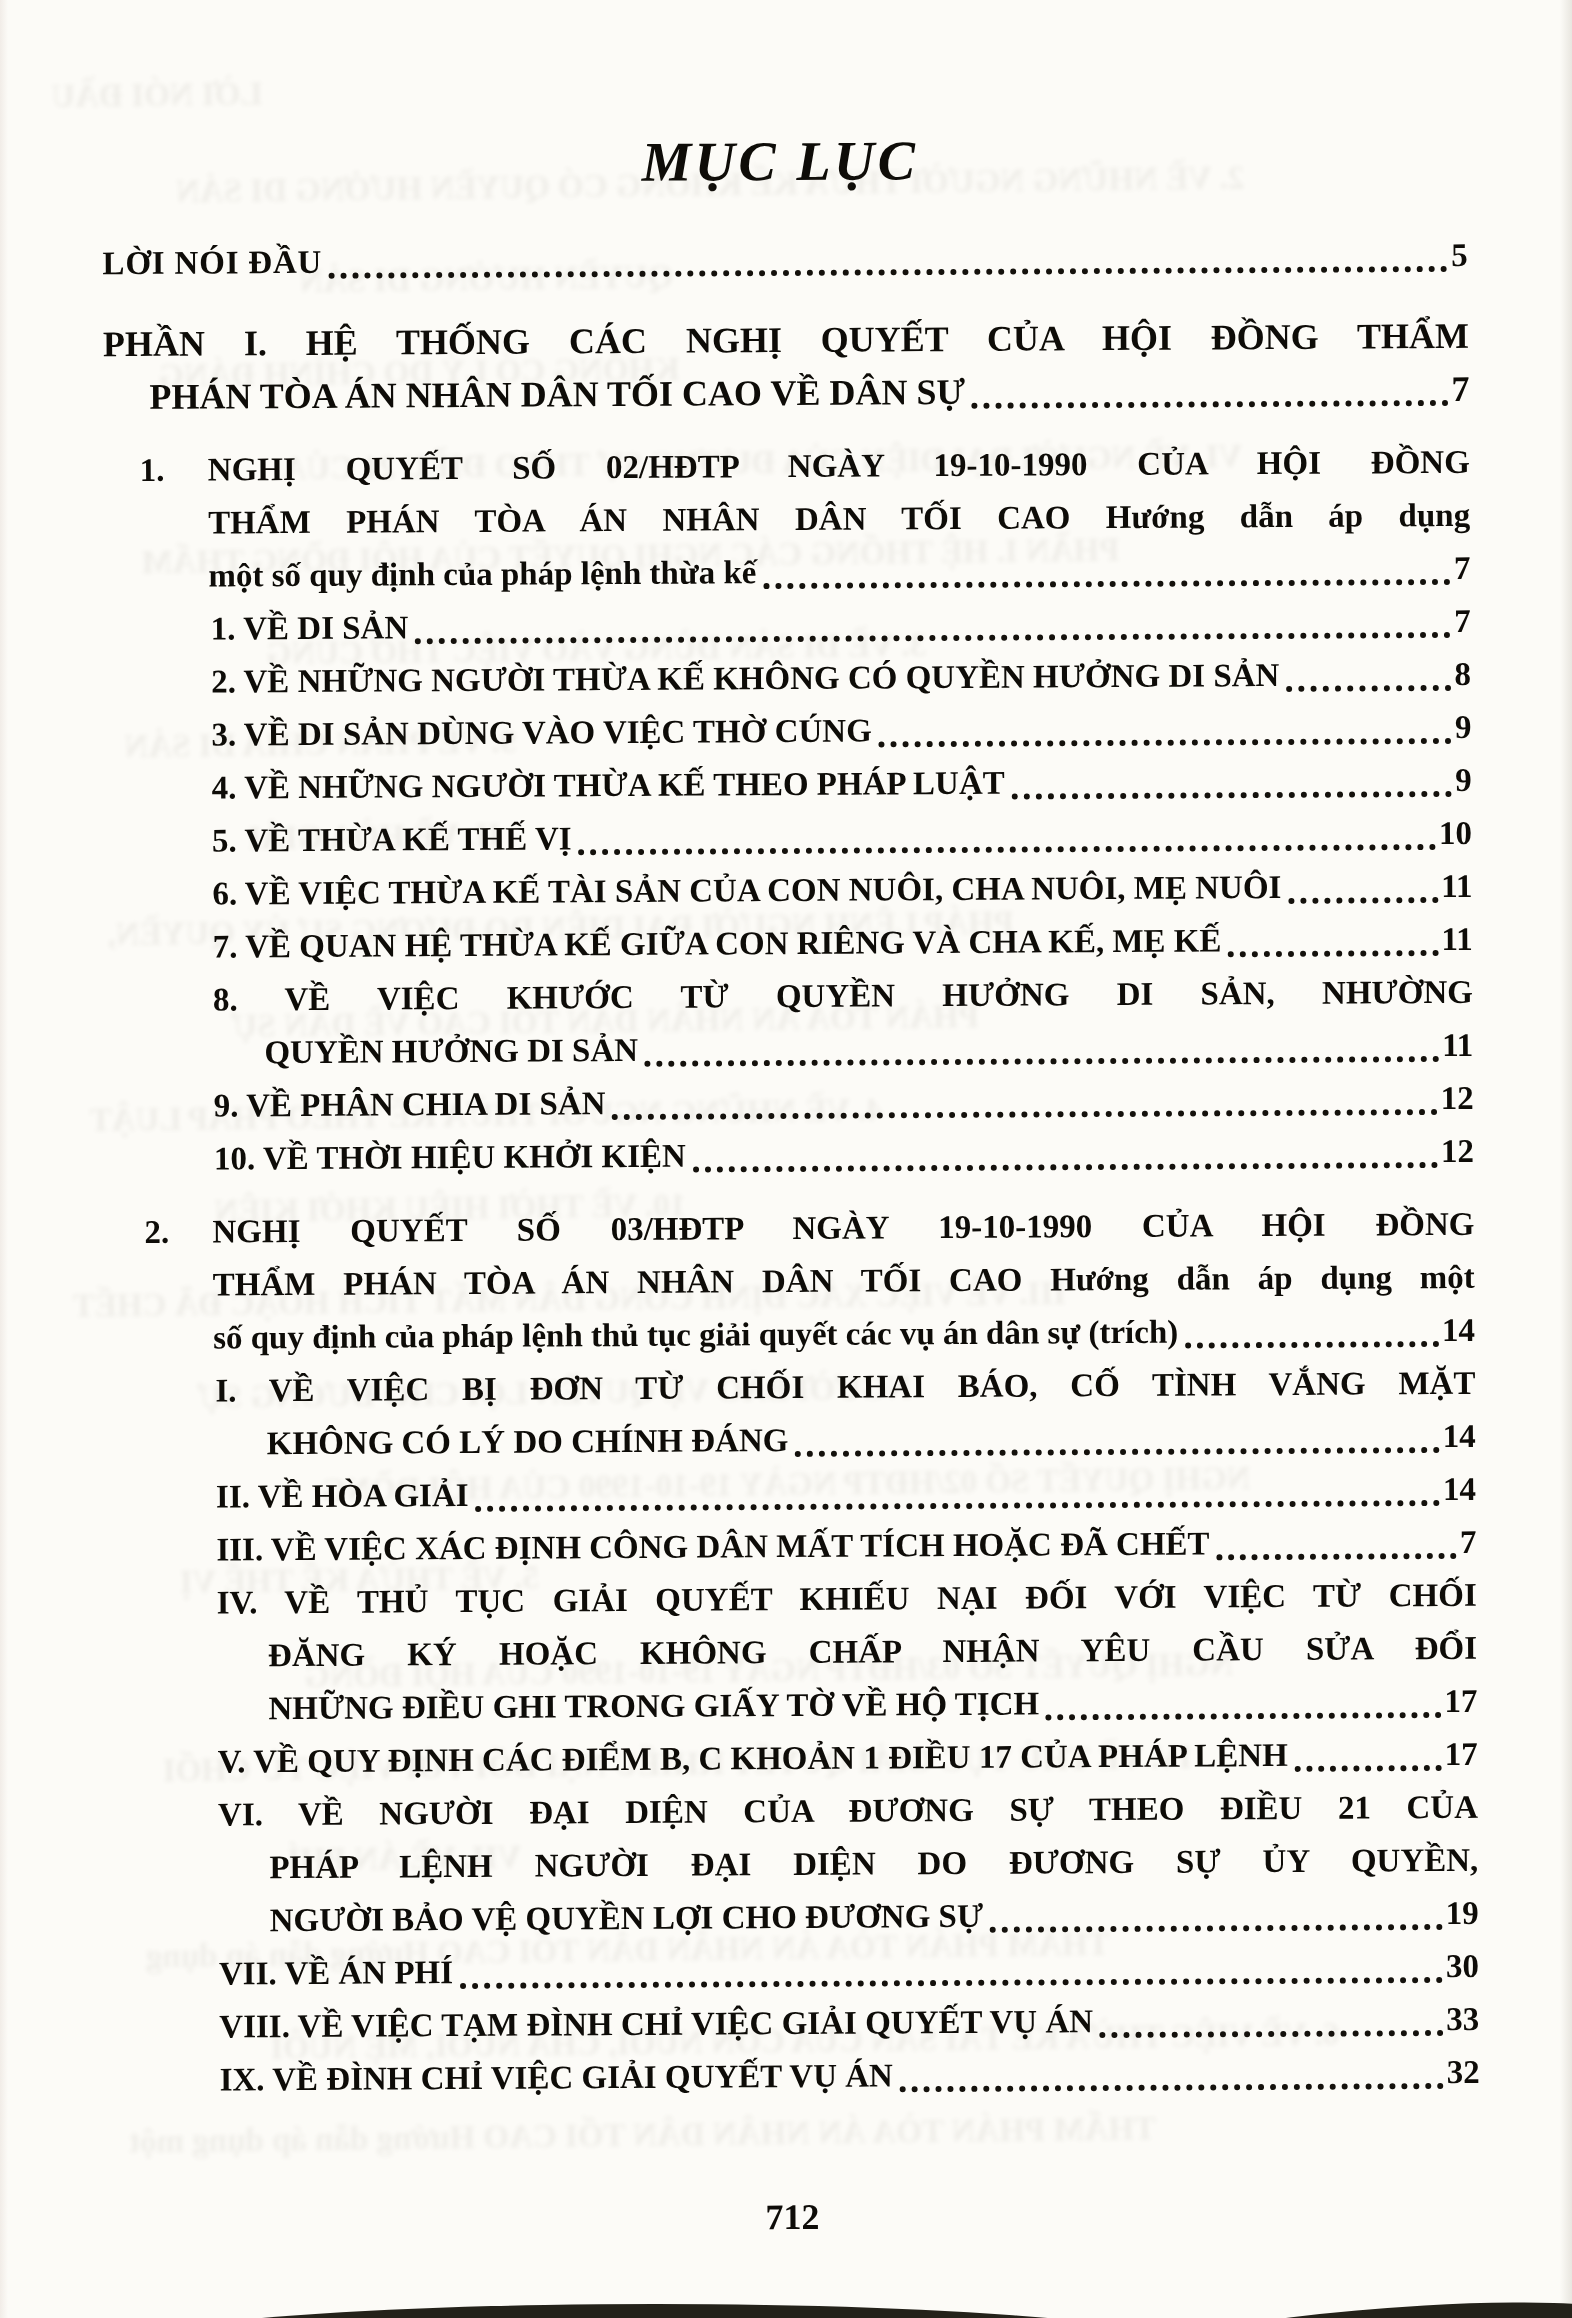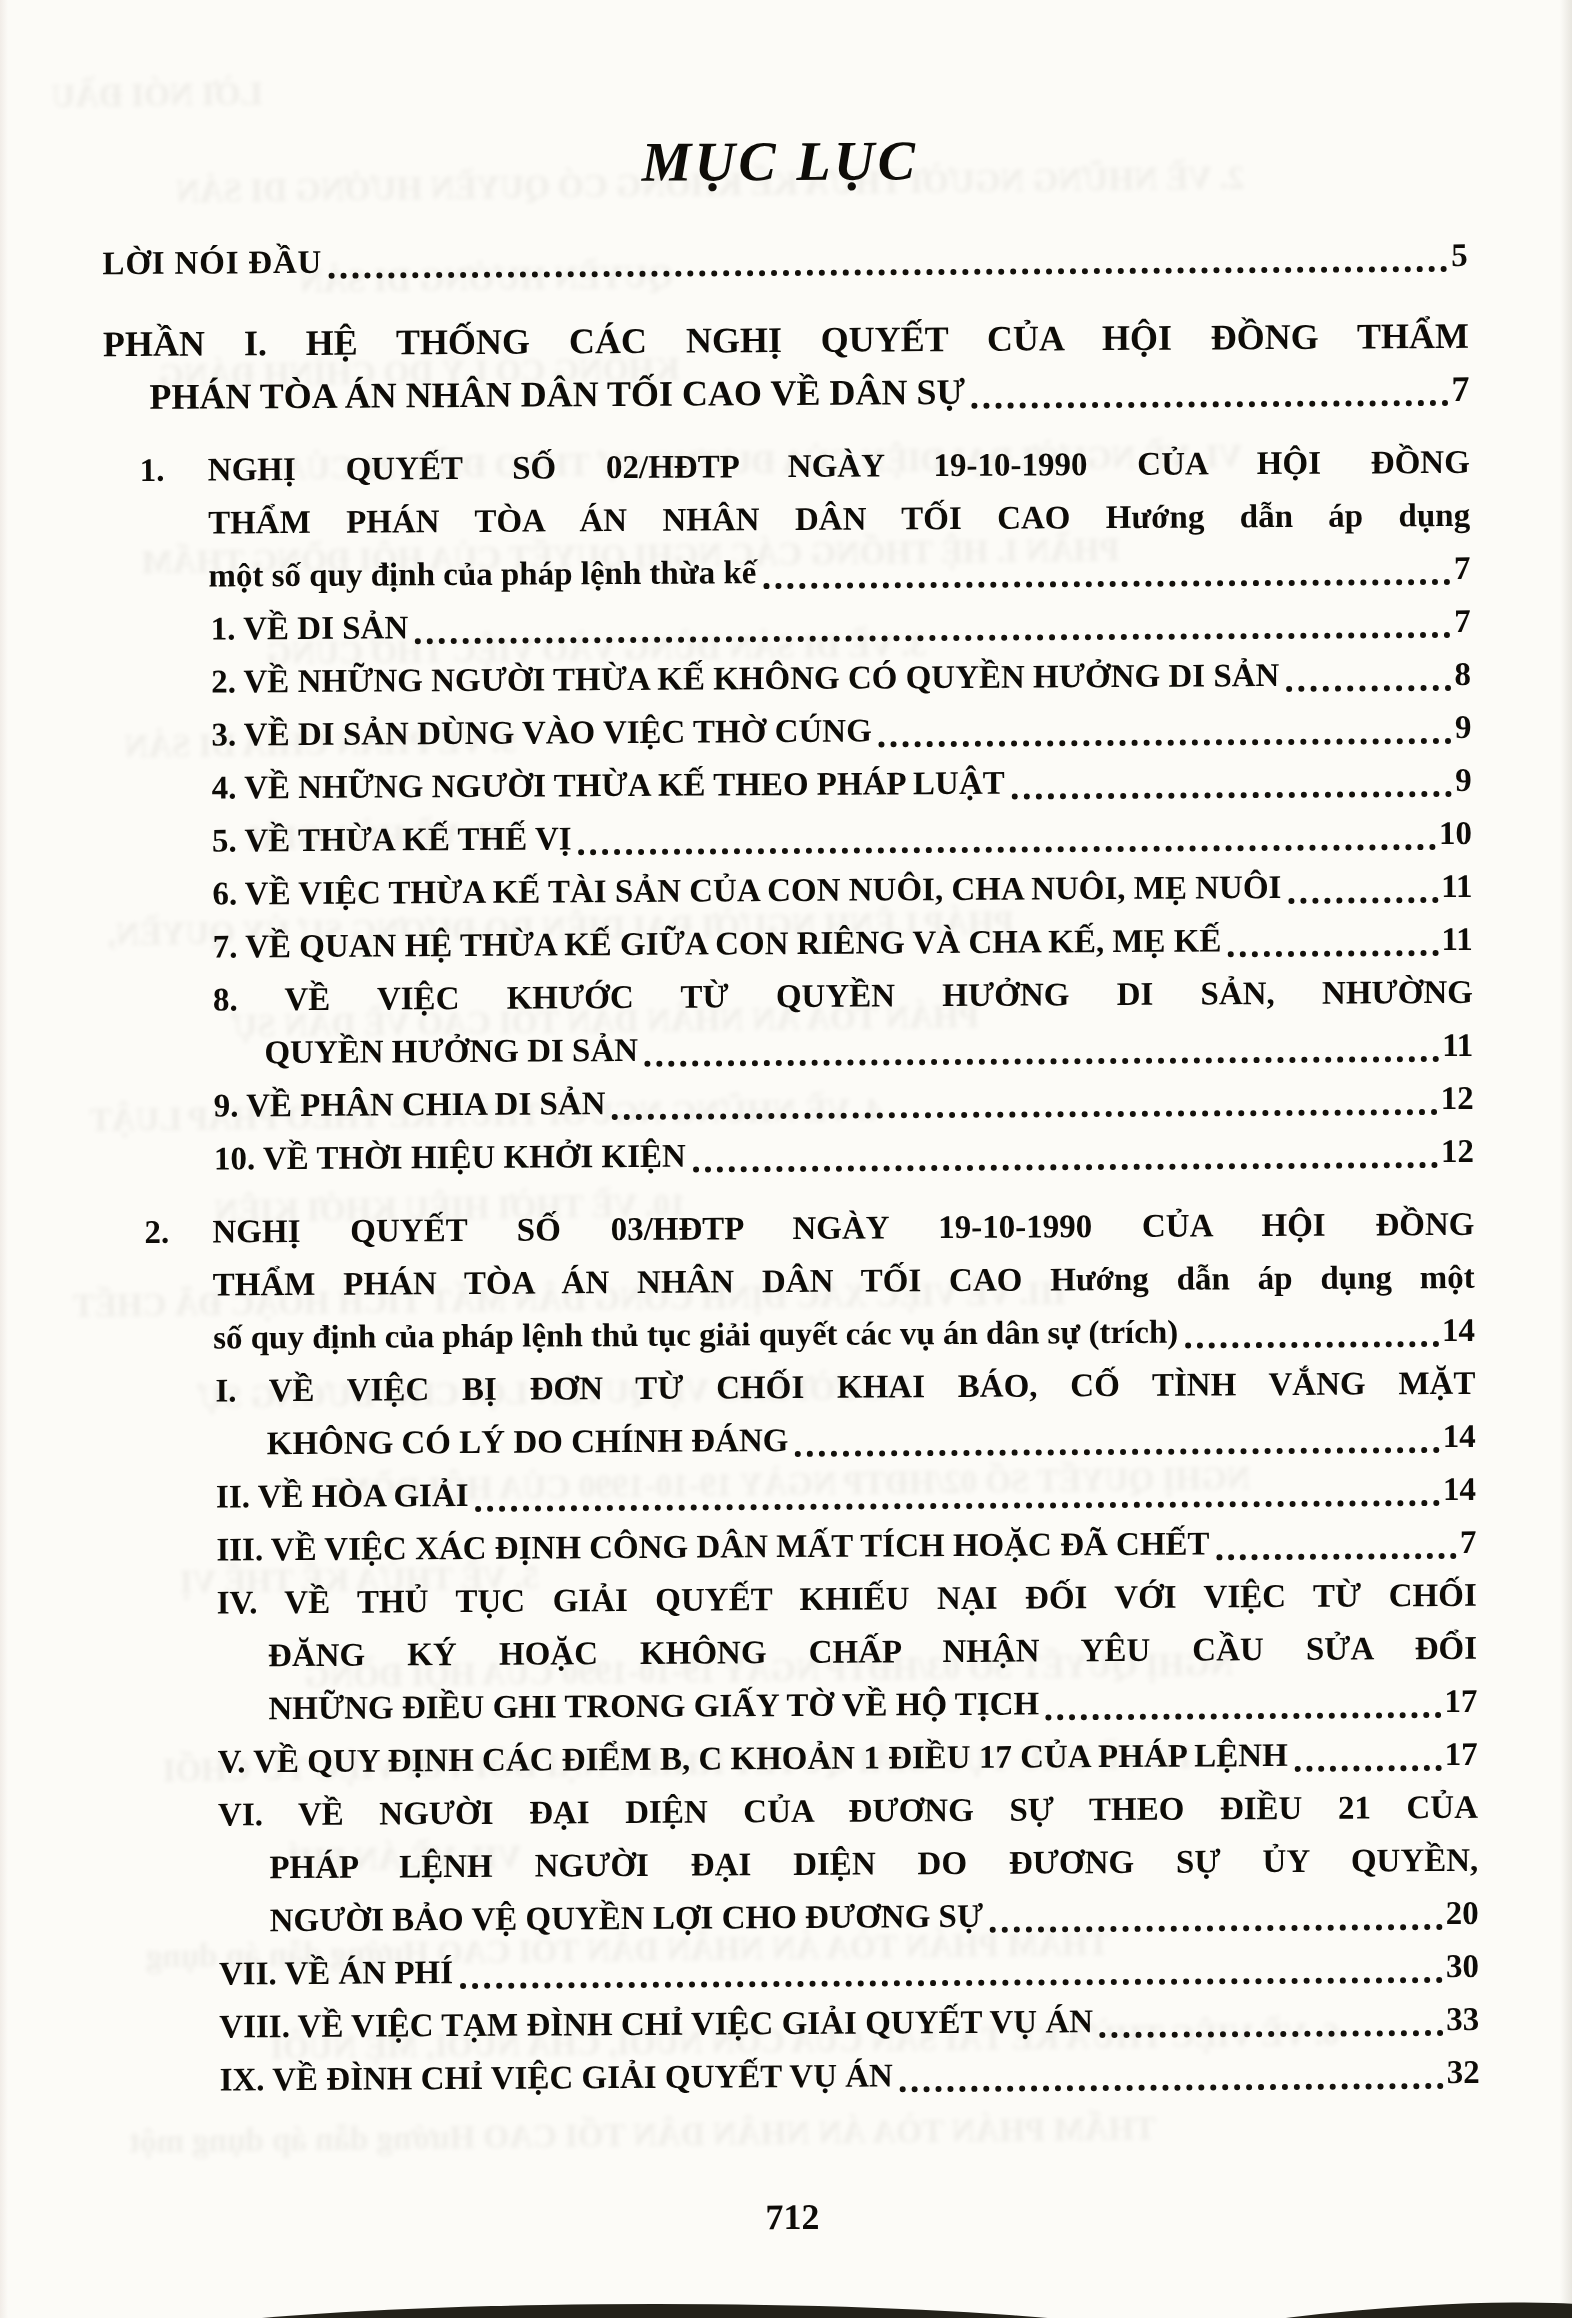--- a/index.html
+++ b/index.html
@@ -249,21 +249,21 @@
             <span class="dots"></span>
             <span class="pg">17</span>
           </div>
         </div>
         <div class="entry e-sub">
           <div class="line">VI. VỀ NGƯỜI ĐẠI DIỆN CỦA ĐƯƠNG SỰ THEO ĐIỀU 21 CỦA</div>
           <div class="line cont">PHÁP LỆNH NGƯỜI ĐẠI DIỆN DO ĐƯƠNG SỰ ỦY QUYỀN,</div>
           <div class="lastline cont">
             <span class="t">NGƯỜI BẢO VỆ QUYỀN LỢI CHO ĐƯƠNG SỰ</span>
             <span class="dots"></span>
-            <span class="pg">20</span>
+            <span class="pg">19</span>
           </div>
         </div>
         <div class="entry e-sub">
           <div class="lastline">
             <span class="t">VII. VỀ ÁN PHÍ</span>
             <span class="dots"></span>
             <span class="pg">30</span>
           </div>
         </div>
         <div class="entry e-sub">

